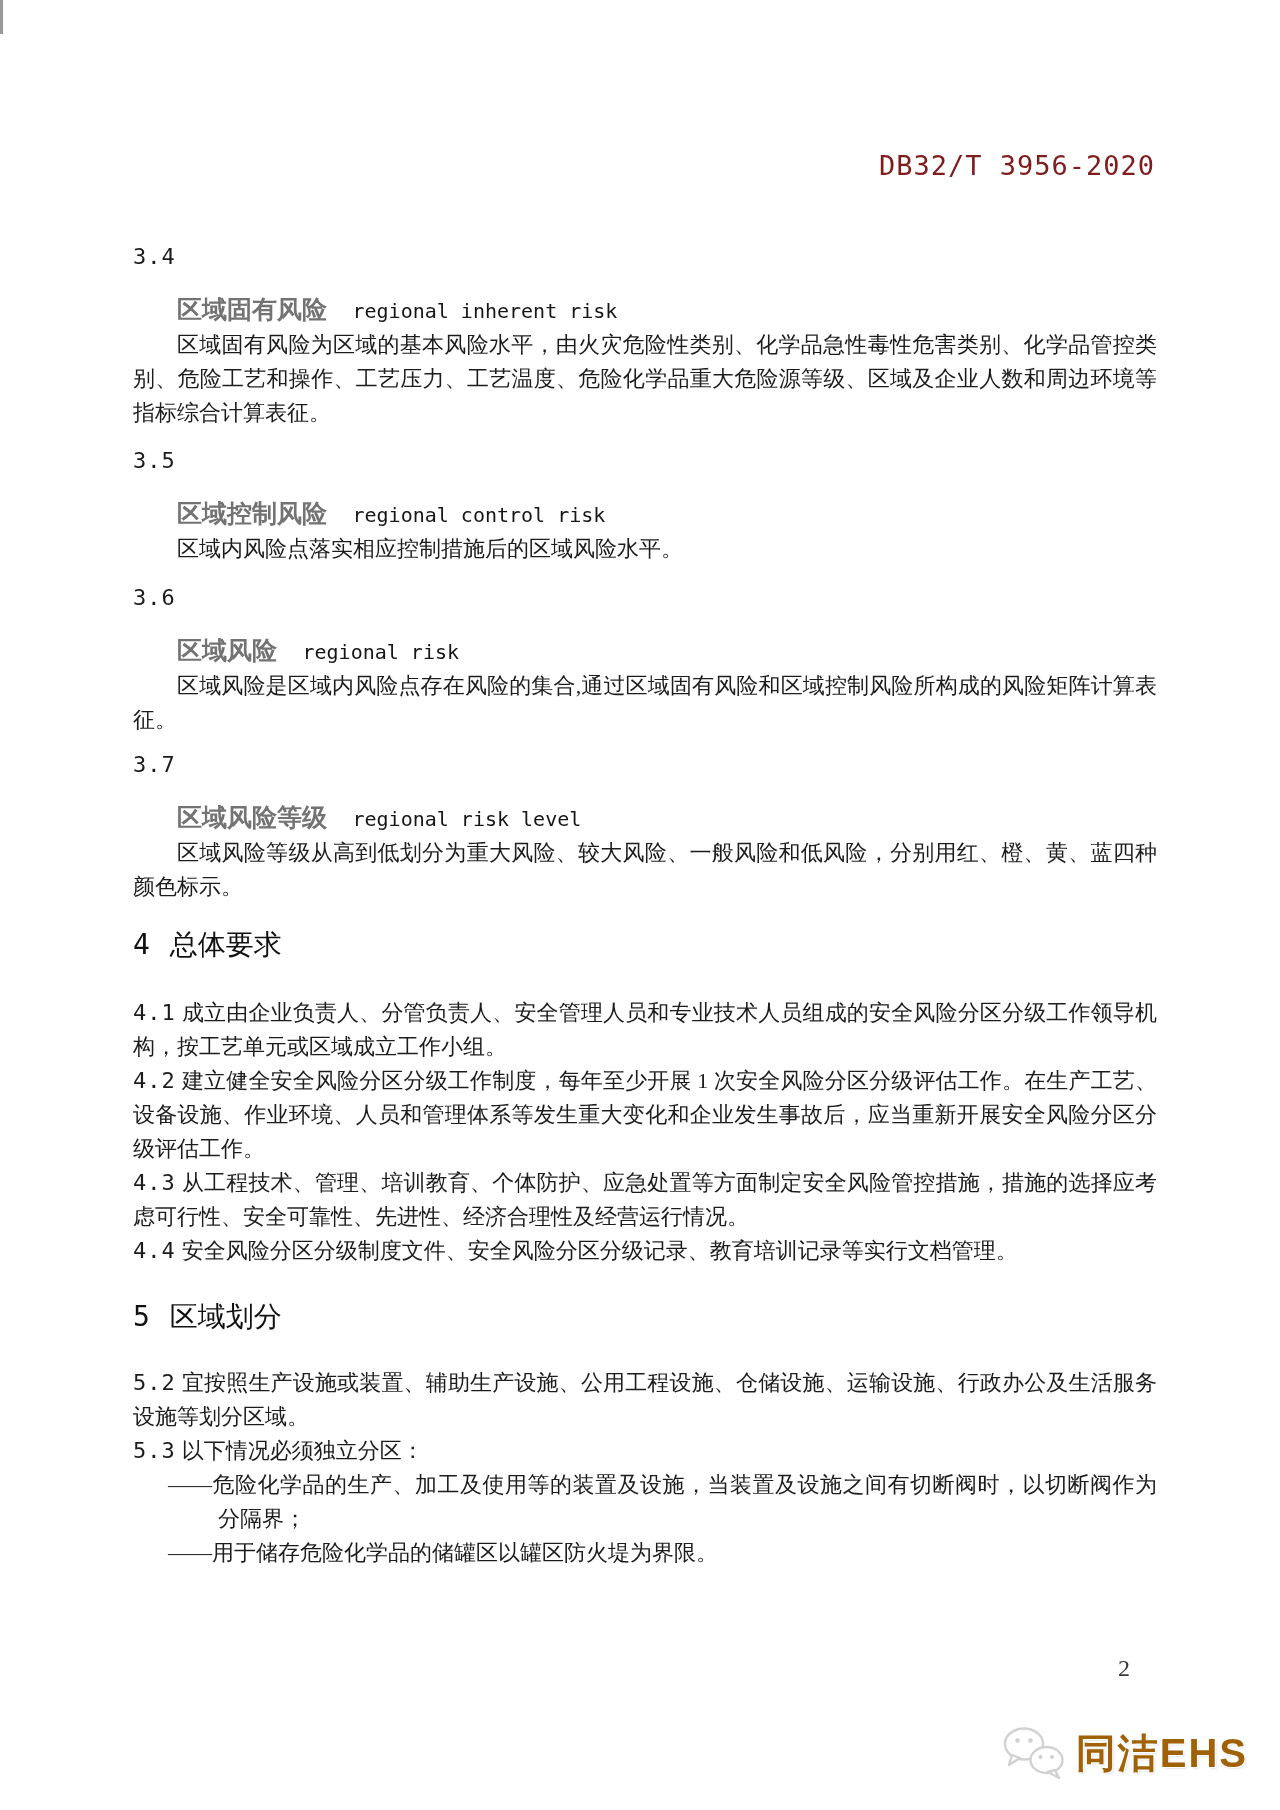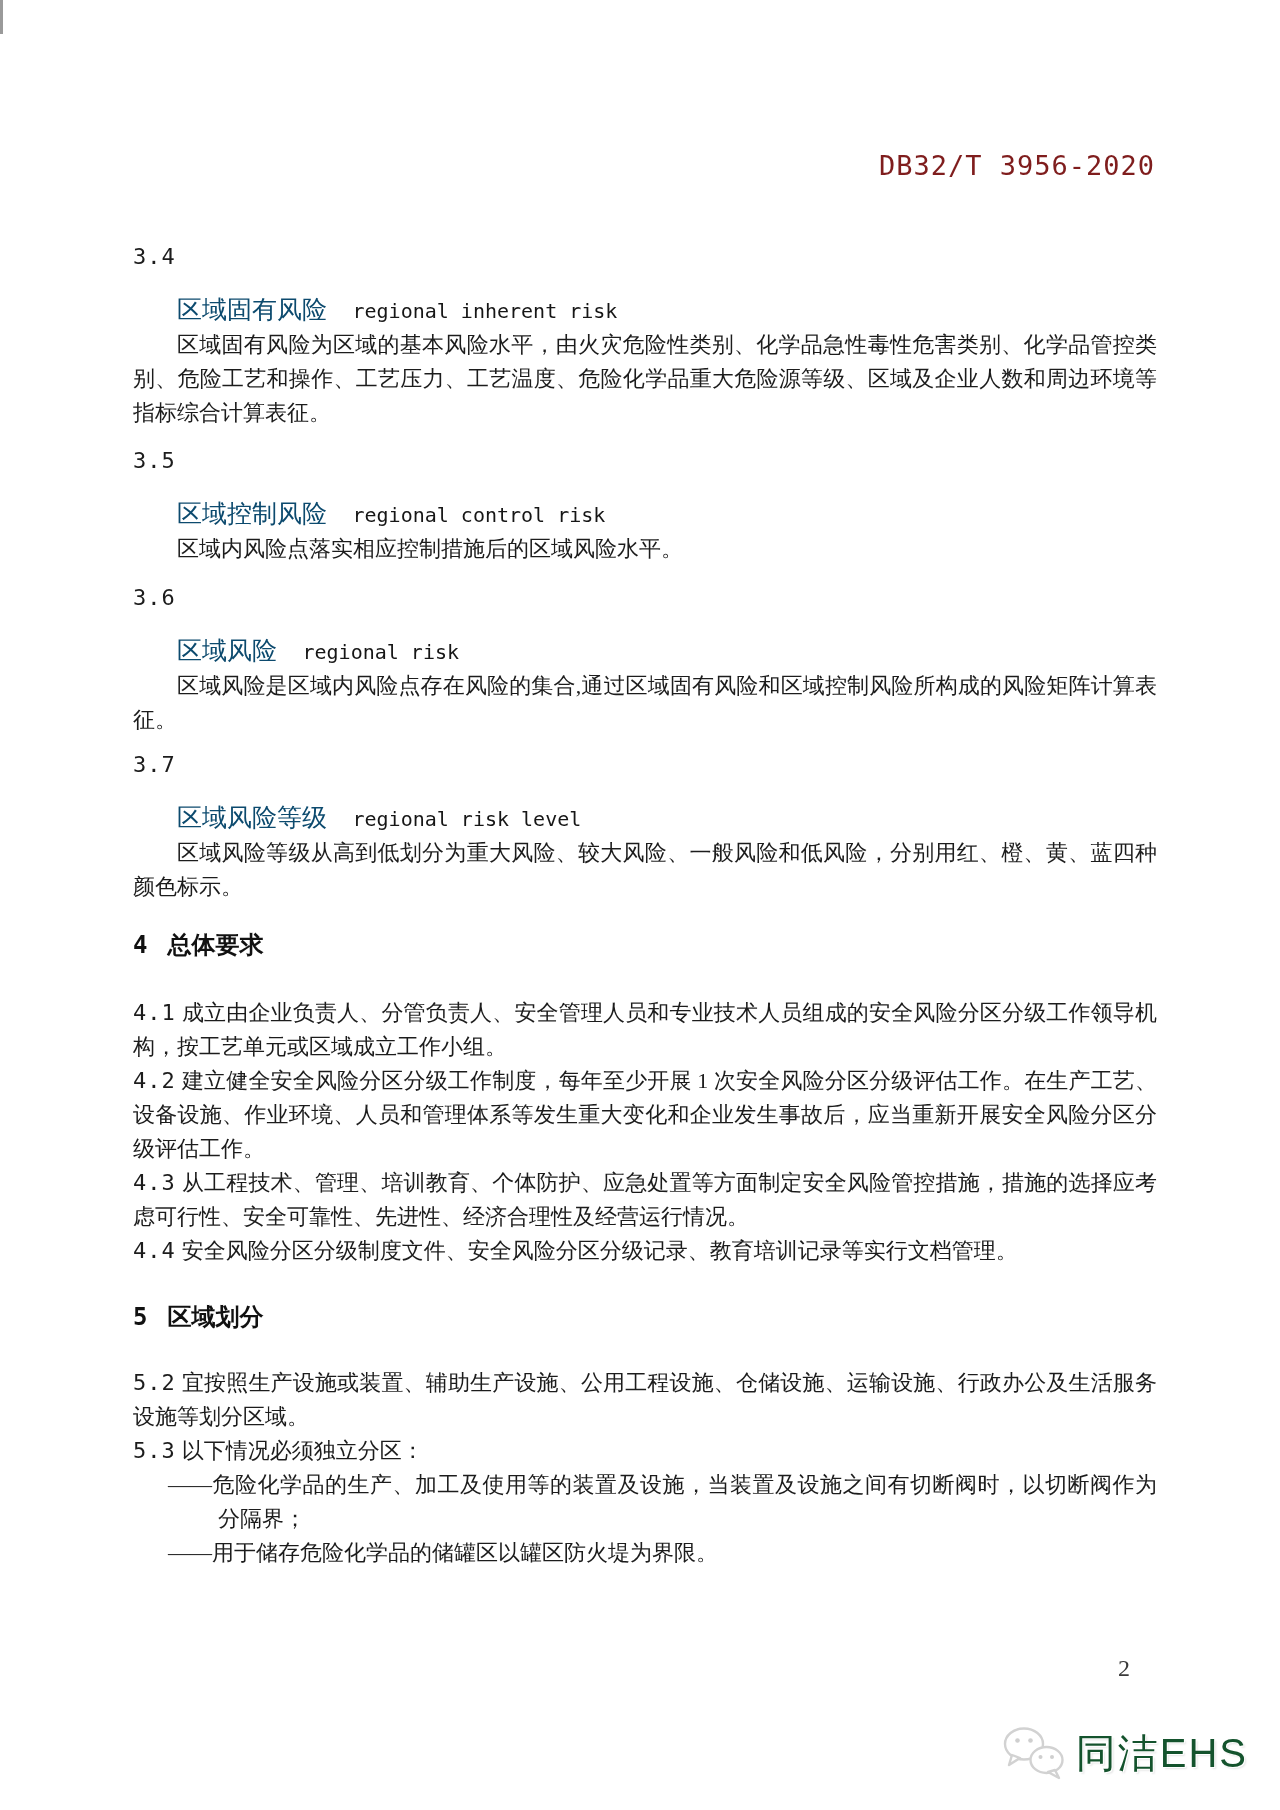--- a/index.html
+++ b/index.html
@@ -13,44 +13,44 @@
               text-align:right; font-family:"DejaVu Sans Mono","Liberation Mono",monospace;
               font-size:27px; letter-spacing:1px; color:#7f1d1d; }
 
   .block { position:absolute; left:133px; width:1024px;
            font-size:22px; line-height:34px; text-align:justify; }
 
   .term-num { font-family:"DejaVu Sans Mono","Liberation Mono",monospace;
               font-size:22px; letter-spacing:1px; text-align:left; }
   .term-title { margin-top:18px; padding-left:44px; text-align:left; white-space:nowrap; }
   .term-zh { font-family:"Liberation Sans","DejaVu Sans",sans-serif;
-             font-weight:normal; font-size:25px; color:#0c4a6e; }
+             font-weight:bold; font-size:25px; color:#737373; }
   .term-en { font-family:"DejaVu Sans Mono","Liberation Mono",monospace;
              font-size:20px; margin-left:20px; color:#161616; }
   .term-def { text-indent:2em; }
 
   .sec-heading { font-family:"Liberation Sans","DejaVu Sans",sans-serif;
-                 font-weight:bold; font-size:24px; line-height:34px;
+                 font-weight:normal; font-size:28px; line-height:34px;
                  text-align:left; color:#111; }
   .sec-heading .sec-num { margin-right:20px;
                  font-family:"DejaVu Sans Mono","Liberation Mono",monospace; }
 
   .clause { margin:0; }
   .clause-num { font-family:"DejaVu Sans Mono","Liberation Mono",monospace;
                 font-size:22px; margin-right:6px; letter-spacing:1px; }
   .dash-item { padding-left:85px; text-indent:-50px; }
 
   .page-number { position:absolute; top:1655px; left:1118px;
                  font-size:24px; color:#3a3a3a; }
 
   .watermark { position:absolute; top:1722px; right:32px; height:62px;
                display:flex; align-items:center; gap:8px; }
   .wm-icon svg { display:block; }
   .wm-text { font-family:"Liberation Sans","DejaVu Sans",sans-serif;
-             font-size:40px; font-weight:normal; color:#14532d; letter-spacing:2px;
+             font-size:40px; font-weight:bold; color:#a16207; letter-spacing:2px;
              text-shadow:1px 1px 0 #ffffff, 2px 2px 2px rgba(0,0,0,0.10); }
 
   .corner-artifact { position:absolute; left:0; top:0; width:3px; height:34px;
                      background:#9a9a9a; }
 </style>
 </head>
 <body>
 
 <div class="page">
   <div class="corner-artifact"></div>

